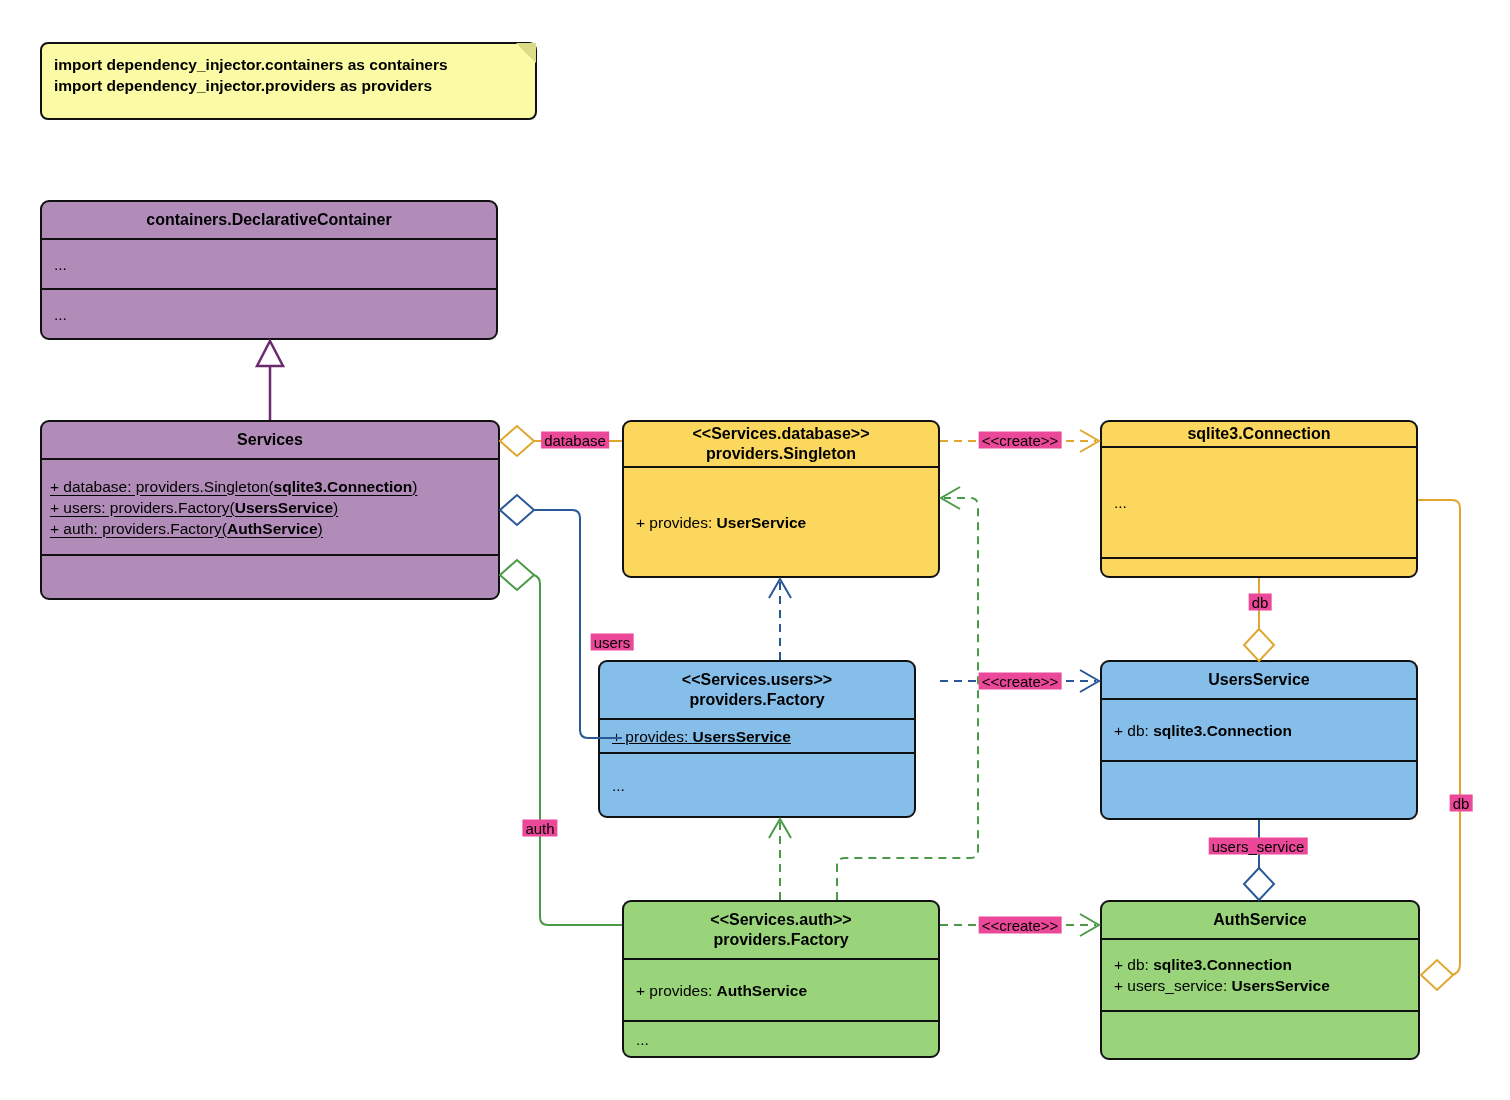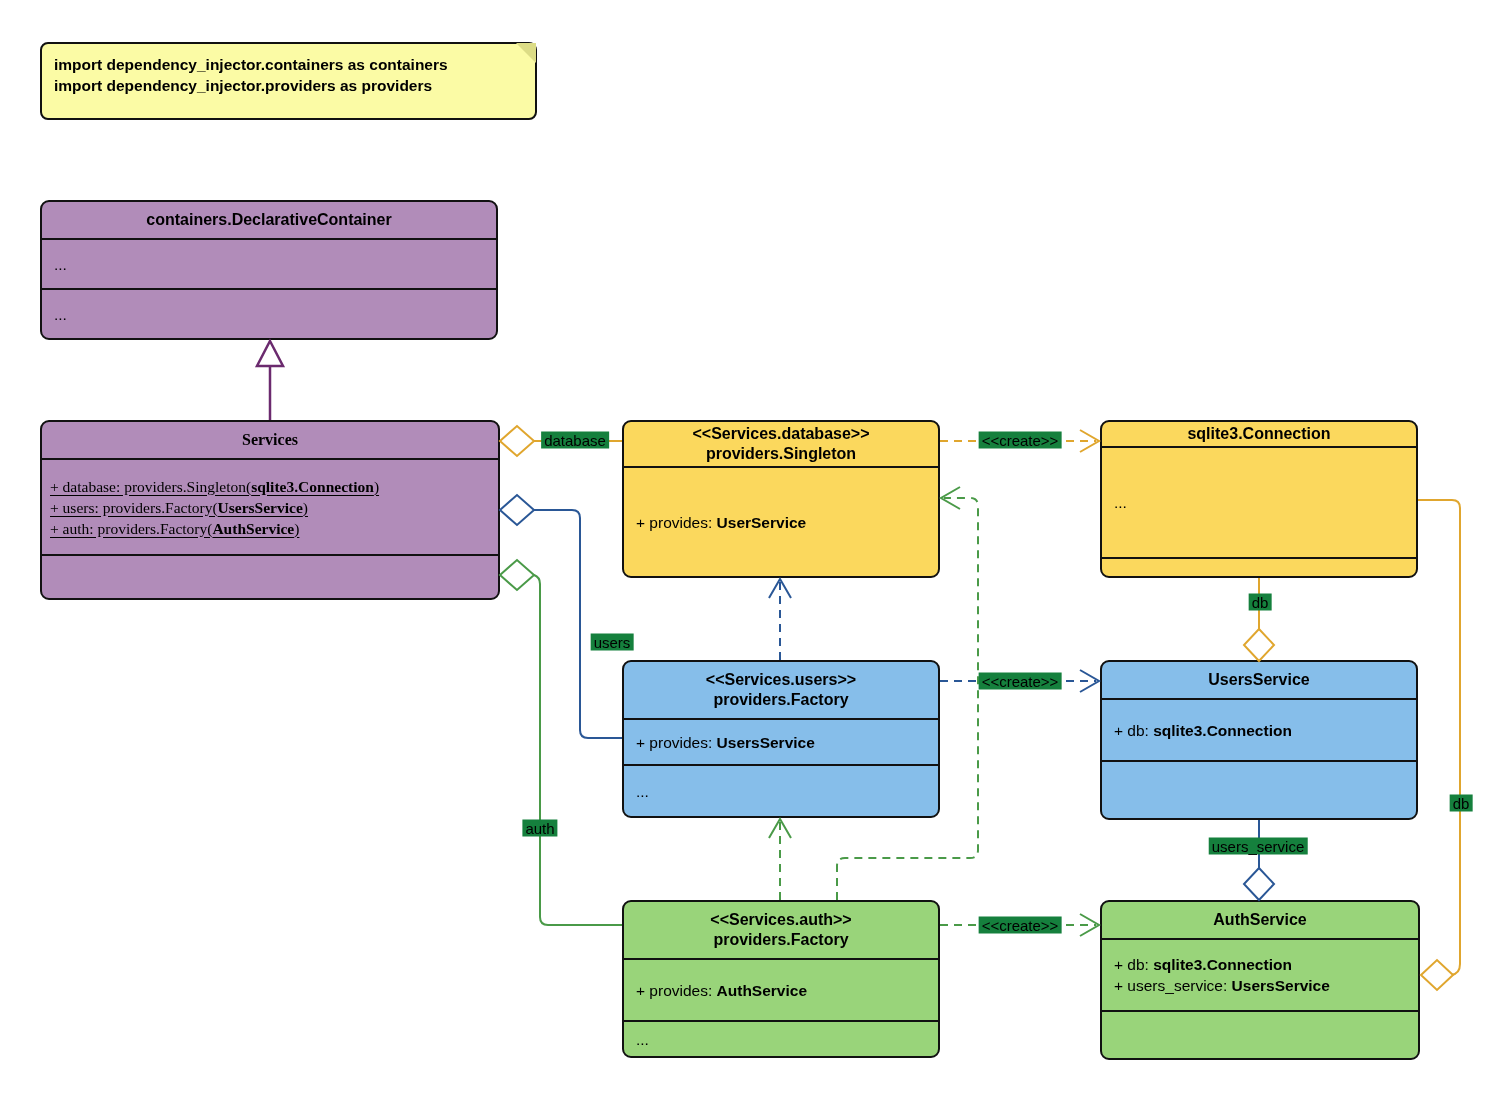--- a/index.html
+++ b/index.html
@@ -31,21 +31,21 @@
   .underl .line{text-decoration:underline;text-underline-offset:3px;}
 
   
   .note{position:absolute;left:40px;top:42px;width:497px;height:78px;background:var(--note-fill);
         border:2.5px solid var(--ink);border-radius:8px;box-sizing:border-box;
         padding:10px 12px 0 12px;font-weight:bold;font-size:15.5px;line-height:21px;}
   .note .fold{position:absolute;top:-1px;right:-1px;width:0;height:0;
         border-left:20px solid transparent;border-top:20px solid #DCDC86;}
 
   
-  .lbl{position:absolute;transform:translate(-50%,-50%);background:#15803d;padding:0 3px;
+  .lbl{position:absolute;transform:translate(-50%,-50%);background:#ec4899;padding:0 3px;
        font-size:15px;white-space:nowrap;z-index:5;}
 
   
   svg.wires{position:absolute;left:0;top:0;pointer-events:none;z-index:4;}
   .ln{fill:none;stroke-width:2px;}
   .am{stroke:var(--amber);} .bl{stroke:var(--blue-line);} .gr{stroke:var(--green-line);}
   .pu{stroke:var(--purple-line);stroke-width:2.5px;}
   .dash{stroke-dasharray:8 6;}
   .dm{fill:#fff;stroke-width:2px;}
 </style>
@@ -63,21 +63,21 @@
   <div class="uml purple" style="left:40px;top:200px;width:458px;height:140px;">
     <div class="hd" style="height:38px;text-align:center;">containers.DeclarativeContainer</div>
     <div class="sec" style="flex:1;">
       <div class="line">...</div>
     </div>
     <div class="sec" style="flex:1;">
       <div class="line">...</div>
     </div>
   </div>
 
-  <div class="uml purple" style="left:40px;top:420px;width:460px;height:180px;font-family:Liberation Serif, serif;">
+  <div class="uml purple" style="left:40px;top:420px;width:460px;height:180px;">
     <div class="hd" style="height:38px;">Services</div>
     <div class="sec underl" style="height:94px;padding-left:8px;">
       <div class="line"><span>+ database: providers.Singleton(</span><b>sqlite3.Connection</b><span>)</span></div>
       <div class="line"><span>+ users: providers.Factory(</span><b>UsersService</b><span>)</span></div>
       <div class="line"><span>+ auth: providers.Factory(</span><b>AuthService</b><span>)</span></div>
     </div>
     <div class="sec" style="flex:1;"></div>
   </div>
 
   <div class="uml yellow" style="left:622px;top:420px;width:318px;height:158px;">
@@ -96,26 +96,26 @@
   <div class="uml yellow" style="left:1100px;top:420px;width:318px;height:158px;">
     <div class="hd" style="height:38px;">sqlite3.Connection</div>
     <div class="sec" style="flex:1;">
       <div class="line">...</div>
     </div>
     <div class="sec" style="flex:1;">
       <div class="line">...</div>
     </div>
   </div>
 
-  <div class="uml blue" style="left:622px;top:660px;width:318px;height:158px;">
+  <div class="uml blue" style="left:598px;top:660px;width:318px;height:158px;">
     <div class="hd" style="height:58px;">
       <div>&lt;&lt;Services.users&gt;&gt;</div>
       <div>providers.Factory</div>
     </div>
-    <div class="sec" style="height:44px;">
+    <div class="sec" style="height:32px;text-decoration:underline;">
       <div class="line"><span>+ provides: </span><b>UsersService</b></div>
     </div>
     <div class="sec" style="flex:1;">
       <div class="line">...</div>
     </div>
   </div>
 
   <div class="uml blue" style="left:1100px;top:660px;width:318px;height:160px;">
     <div class="hd" style="height:38px;">UsersService</div>
     <div class="sec" style="height:60px;">

